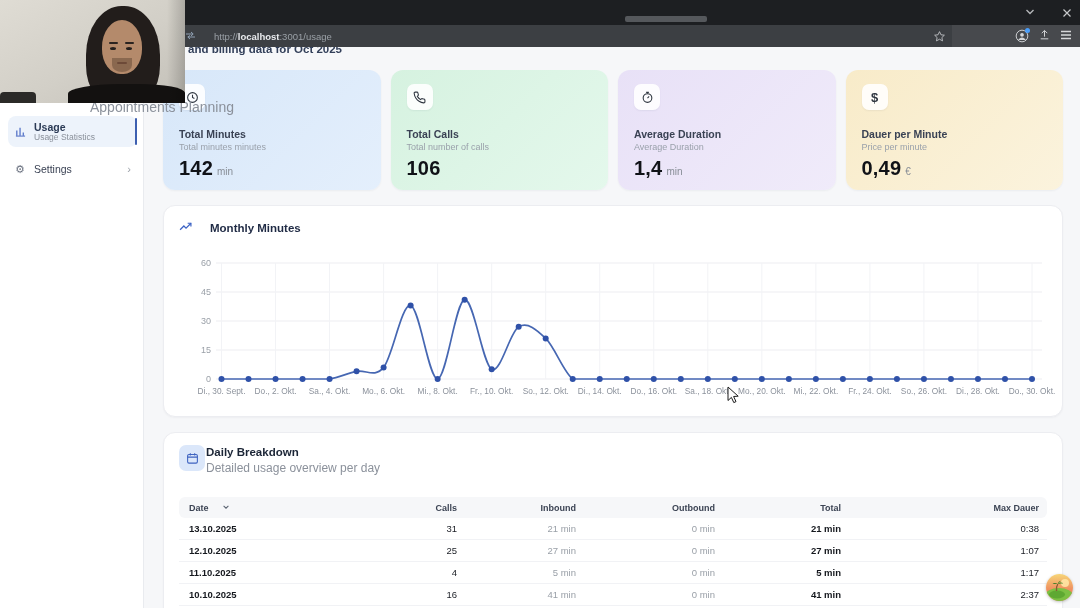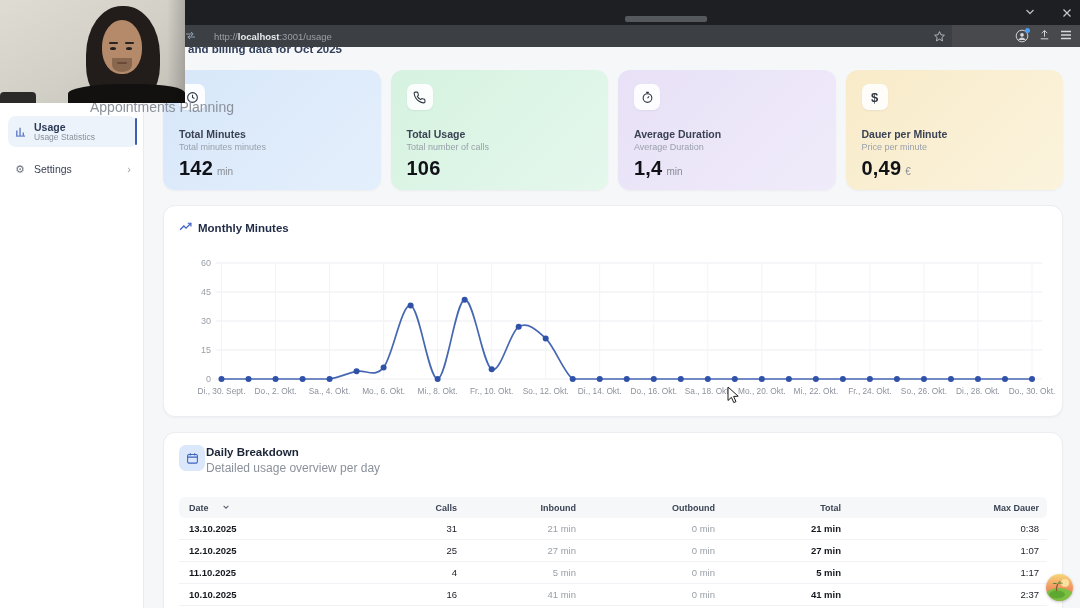--- a/index.html
+++ b/index.html
@@ -60,21 +60,21 @@
   .card-title{margin-top:18px;font-size:10.5px;font-weight:bold;color:#3a4254;}
   .card-sub{margin-top:2px;font-size:9px;color:#9aa1ab;}
   .card-valrow{margin-top:5px;display:flex;align-items:baseline;gap:4px;}
   .card-value{font-size:20px;font-weight:800;color:#101217;letter-spacing:.2px;}
   .card-unit{font-size:10px;color:#878d96;}
   .dollar-glyph{font-size:13px;font-weight:bold;color:#2f3640;}
 
   
   .chart-card{position:absolute;left:163px;top:205px;width:900px;height:212px;background:#fff;border:1px solid #ecedf1;
     border-radius:12px;box-sizing:border-box;z-index:5;box-shadow:0 1px 2px rgba(20,30,60,.04);}
-  .chart-title-row{position:absolute;left:15px;top:13px;display:flex;align-items:center;gap:6px;}
+  .chart-title-row{position:absolute;left:15px;top:13px;display:flex;align-items:center;gap:18px;}
   .chart-title{font-size:11.5px;font-weight:bold;color:#1f2a44;}
   .chart-svg{position:absolute;left:0;top:0;width:900px;height:212px;}
 
   
   .table-card{position:absolute;left:163px;top:432px;width:900px;height:200px;background:#fff;border:1px solid #ecedf1;
     border-radius:12px;box-sizing:border-box;z-index:5;box-shadow:0 1px 2px rgba(20,30,60,.04);}
   .tbl-chip{position:absolute;left:15px;top:12px;width:26px;height:26px;border-radius:7px;background:#dbe7fa;display:flex;align-items:center;justify-content:center;}
   .tbl-title{position:absolute;left:42px;top:13px;font-size:11.5px;font-weight:bold;color:#1b2536;}
   .tbl-sub{position:absolute;left:42px;top:28px;font-size:12px;color:#8b919b;}
   .thead,.trow{display:grid;grid-template-columns:160px 126px 119px 139px 126px 1fr;align-items:center;}
@@ -191,21 +191,21 @@
           <span class="card-value">142</span>
           <span class="card-unit">min</span>
         </div>
     </div>
     <div class="card card-2">
       <div class="card-chip">
         <svg width="13" height="13" viewBox="0 0 24 24">
             <path d="M22 16.92v3a2 2 0 0 1-2.18 2 19.79 19.79 0 0 1-8.63-3.07 19.5 19.5 0 0 1-6-6A19.79 19.79 0 0 1 2.12 4.18 2 2 0 0 1 4.11 2h3a2 2 0 0 1 2 1.72c.13.96.36 1.9.7 2.81a2 2 0 0 1-.45 2.11L8.09 9.91a16 16 0 0 0 6 6l1.27-1.27a2 2 0 0 1 2.11-.45c.91.34 1.85.57 2.81.7A2 2 0 0 1 22 16.92z" fill="none" stroke="#2f3640" stroke-width="2"></path>
           </svg>
       </div>
-      <div class="card-title">Total Usage</div>
+      <div class="card-title">Total Calls</div>
       <div class="card-sub">Total number of calls</div>
       <div class="card-valrow">
           <span class="card-value">106</span>
           <span class="card-unit"></span>
         </div>
     </div>
     <div class="card card-3">
       <div class="card-chip">
         <svg width="13" height="13" viewBox="0 0 24 24">
             <circle cx="12" cy="13" r="8" fill="none" stroke="#2f3640" stroke-width="2"></circle>

